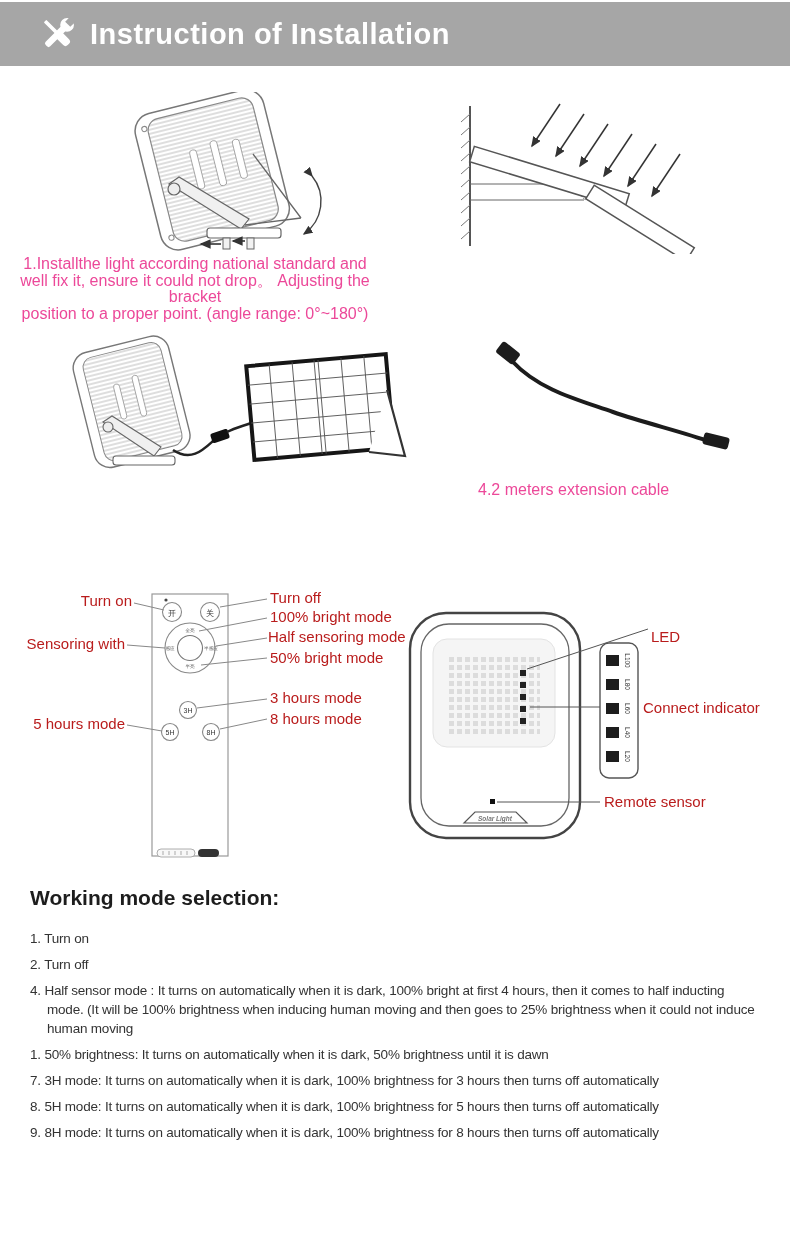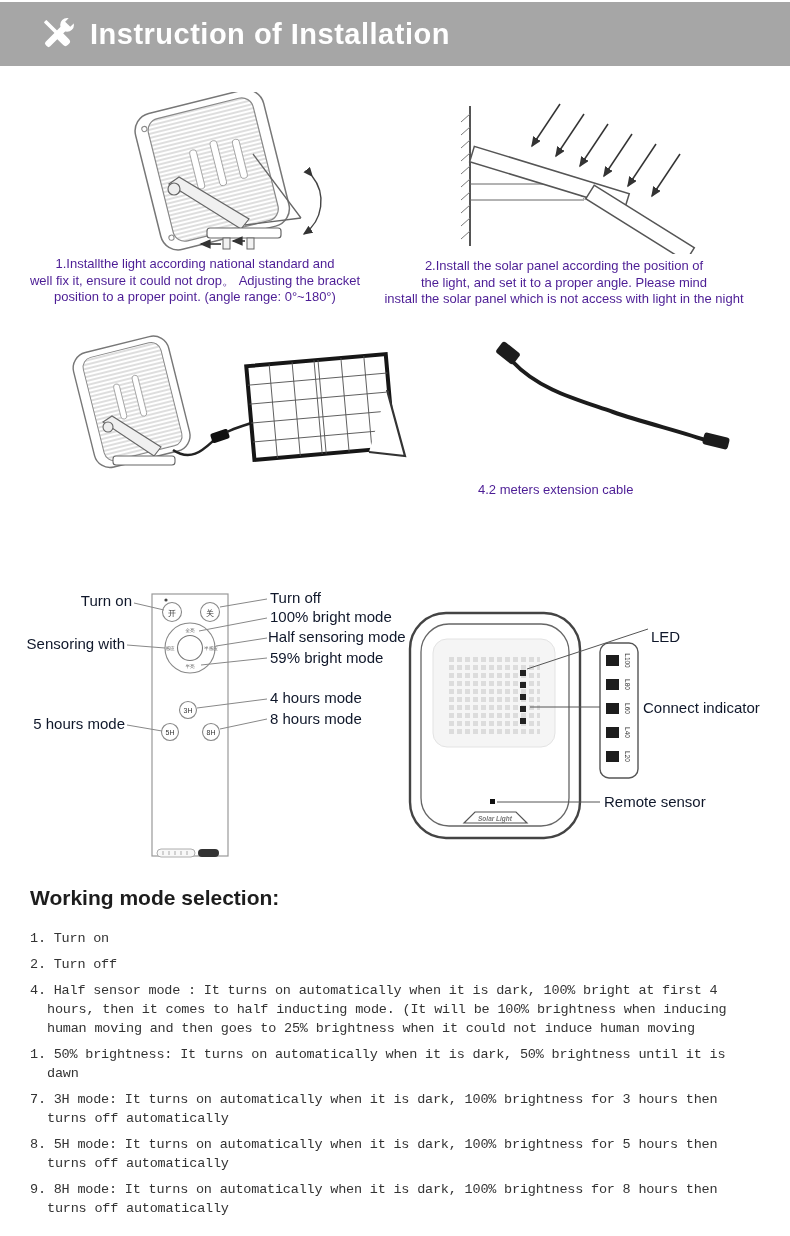--- a/index.html
+++ b/index.html
@@ -4,29 +4,29 @@
 <style>
   html,body{margin:0;padding:0;background:#fff;}
   .page{position:relative;width:790px;height:1236px;background:#fff;overflow:hidden;
         font-family:"Liberation Sans", sans-serif;color:#3c3c3c;}
   
   .header{position:absolute;left:0;top:2px;width:790px;height:64px;background:#a6a6a6;
           display:flex;align-items:center;}
   .header .icon{margin-left:36px;width:44px;height:44px;}
   .header .title{margin-left:10px;color:#fff;font-size:29px;font-weight:bold;letter-spacing:.5px;}
   
-  .cap{position:absolute;font-size:13px;line-height:16.5px;color:#4c1d95;white-space:pre-line;}
+  .cap{position:absolute;font-size:16px;line-height:16.5px;color:#ec4899;white-space:pre-line;}
   .cap.center{text-align:center;}
   
-  .dlabel{position:absolute;font-size:15px;line-height:16px;color:#0f172a;white-space:nowrap;}
+  .dlabel{position:absolute;font-size:15px;line-height:16px;color:#b91c1c;white-space:nowrap;}
   
   .wm-head{position:absolute;left:30px;top:886px;font-size:21px;font-weight:bold;color:#1d1d1d;}
   .wm-list{position:absolute;left:30px;top:929px;width:726px;}
   .wm-item{font-size:13.5px;line-height:19px;letter-spacing:-0.2px;color:#333;
-           padding-left:17px;text-indent:-17px;margin-bottom:7px;font-family:Liberation Mono, monospace;}
+           padding-left:17px;text-indent:-17px;margin-bottom:7px;}
   svg{position:absolute;}
   svg text{font-family:"Liberation Sans", sans-serif;}
 </style>
 </head>
 <body>
 
 <div class="page">
 
   <div class="header">
     <svg class="icon" style="position:static" viewBox="0 0 48 48">
@@ -138,23 +138,20 @@
 
   <svg style="left:487px;top:338px" width="250" height="125" viewBox="0 0 250 125">
     <rect x="10" y="8" width="22" height="14" rx="3" transform="rotate(38 21 15)" fill="#1c1c1c"></rect>
     <path d="M26,24 C52,52 92,62 126,74 C158,85 196,94 224,104" fill="none" stroke="#1c1c1c" stroke-width="4"></path>
     <rect x="216" y="97" width="26" height="12" rx="3" transform="rotate(14 229 103)" fill="#1c1c1c"></rect>
   </svg>
 
   <div class="cap center" style="left:15px;top:256px;width:360px">1.Installthe light according national standard and
 well fix it, ensure it could not drop。 Adjusting the bracket
 position to a proper point. (angle range: 0°~180°)</div>
-  <div class="cap center" style="left:378px;top:258px;width:372px">2.Install the solar panel according the position of
-the light, and set it to a proper angle. Please mind
-install the solar panel which is not access with light in the night</div>
 
   <div class="cap" style="left:478px;top:482px">4.2 meters extension cable</div>
 
   <svg style="left:0;top:570px" width="790" height="300" viewBox="0 570 790 300">
 
     <g>
       <rect x="152" y="594" width="76" height="262" fill="#fff" stroke="#999" stroke-width="1.2"></rect>
       <circle cx="166" cy="600" r="1.6" fill="#444"></circle>
       <circle cx="172" cy="612" r="9.5" fill="#fff" stroke="#888" stroke-width="1.1"></circle>
       <text x="172" y="615.5" font-size="8" text-anchor="middle" fill="#333">开</text>
@@ -241,22 +238,22 @@
       <line x1="497" y1="802" x2="600" y2="802"></line>
     </g>
   </svg>
 
   <div class="dlabel" style="right:658px;top:593px">Turn on</div>
   <div class="dlabel" style="right:665px;top:636px">Sensoring with</div>
   <div class="dlabel" style="right:665px;top:716px">5 hours mode</div>
   <div class="dlabel" style="left:270px;top:590px">Turn off</div>
   <div class="dlabel" style="left:270px;top:609px">100% bright mode</div>
   <div class="dlabel" style="left:268px;top:629px">Half sensoring mode</div>
-  <div class="dlabel" style="left:270px;top:650px">59% bright mode</div>
-  <div class="dlabel" style="left:270px;top:690px">4 hours mode</div>
+  <div class="dlabel" style="left:270px;top:650px">50% bright mode</div>
+  <div class="dlabel" style="left:270px;top:690px">3 hours mode</div>
   <div class="dlabel" style="left:270px;top:711px">8 hours mode</div>
 
   <div class="dlabel" style="left:651px;top:629px">LED</div>
   <div class="dlabel" style="left:643px;top:700px">Connect indicator</div>
   <div class="dlabel" style="left:604px;top:794px">Remote sensor</div>
 
   <div class="wm-head">Working mode selection:</div>
   <div class="wm-list">
     <div class="wm-item">1. Turn on</div>
     <div class="wm-item">2. Turn off</div>

